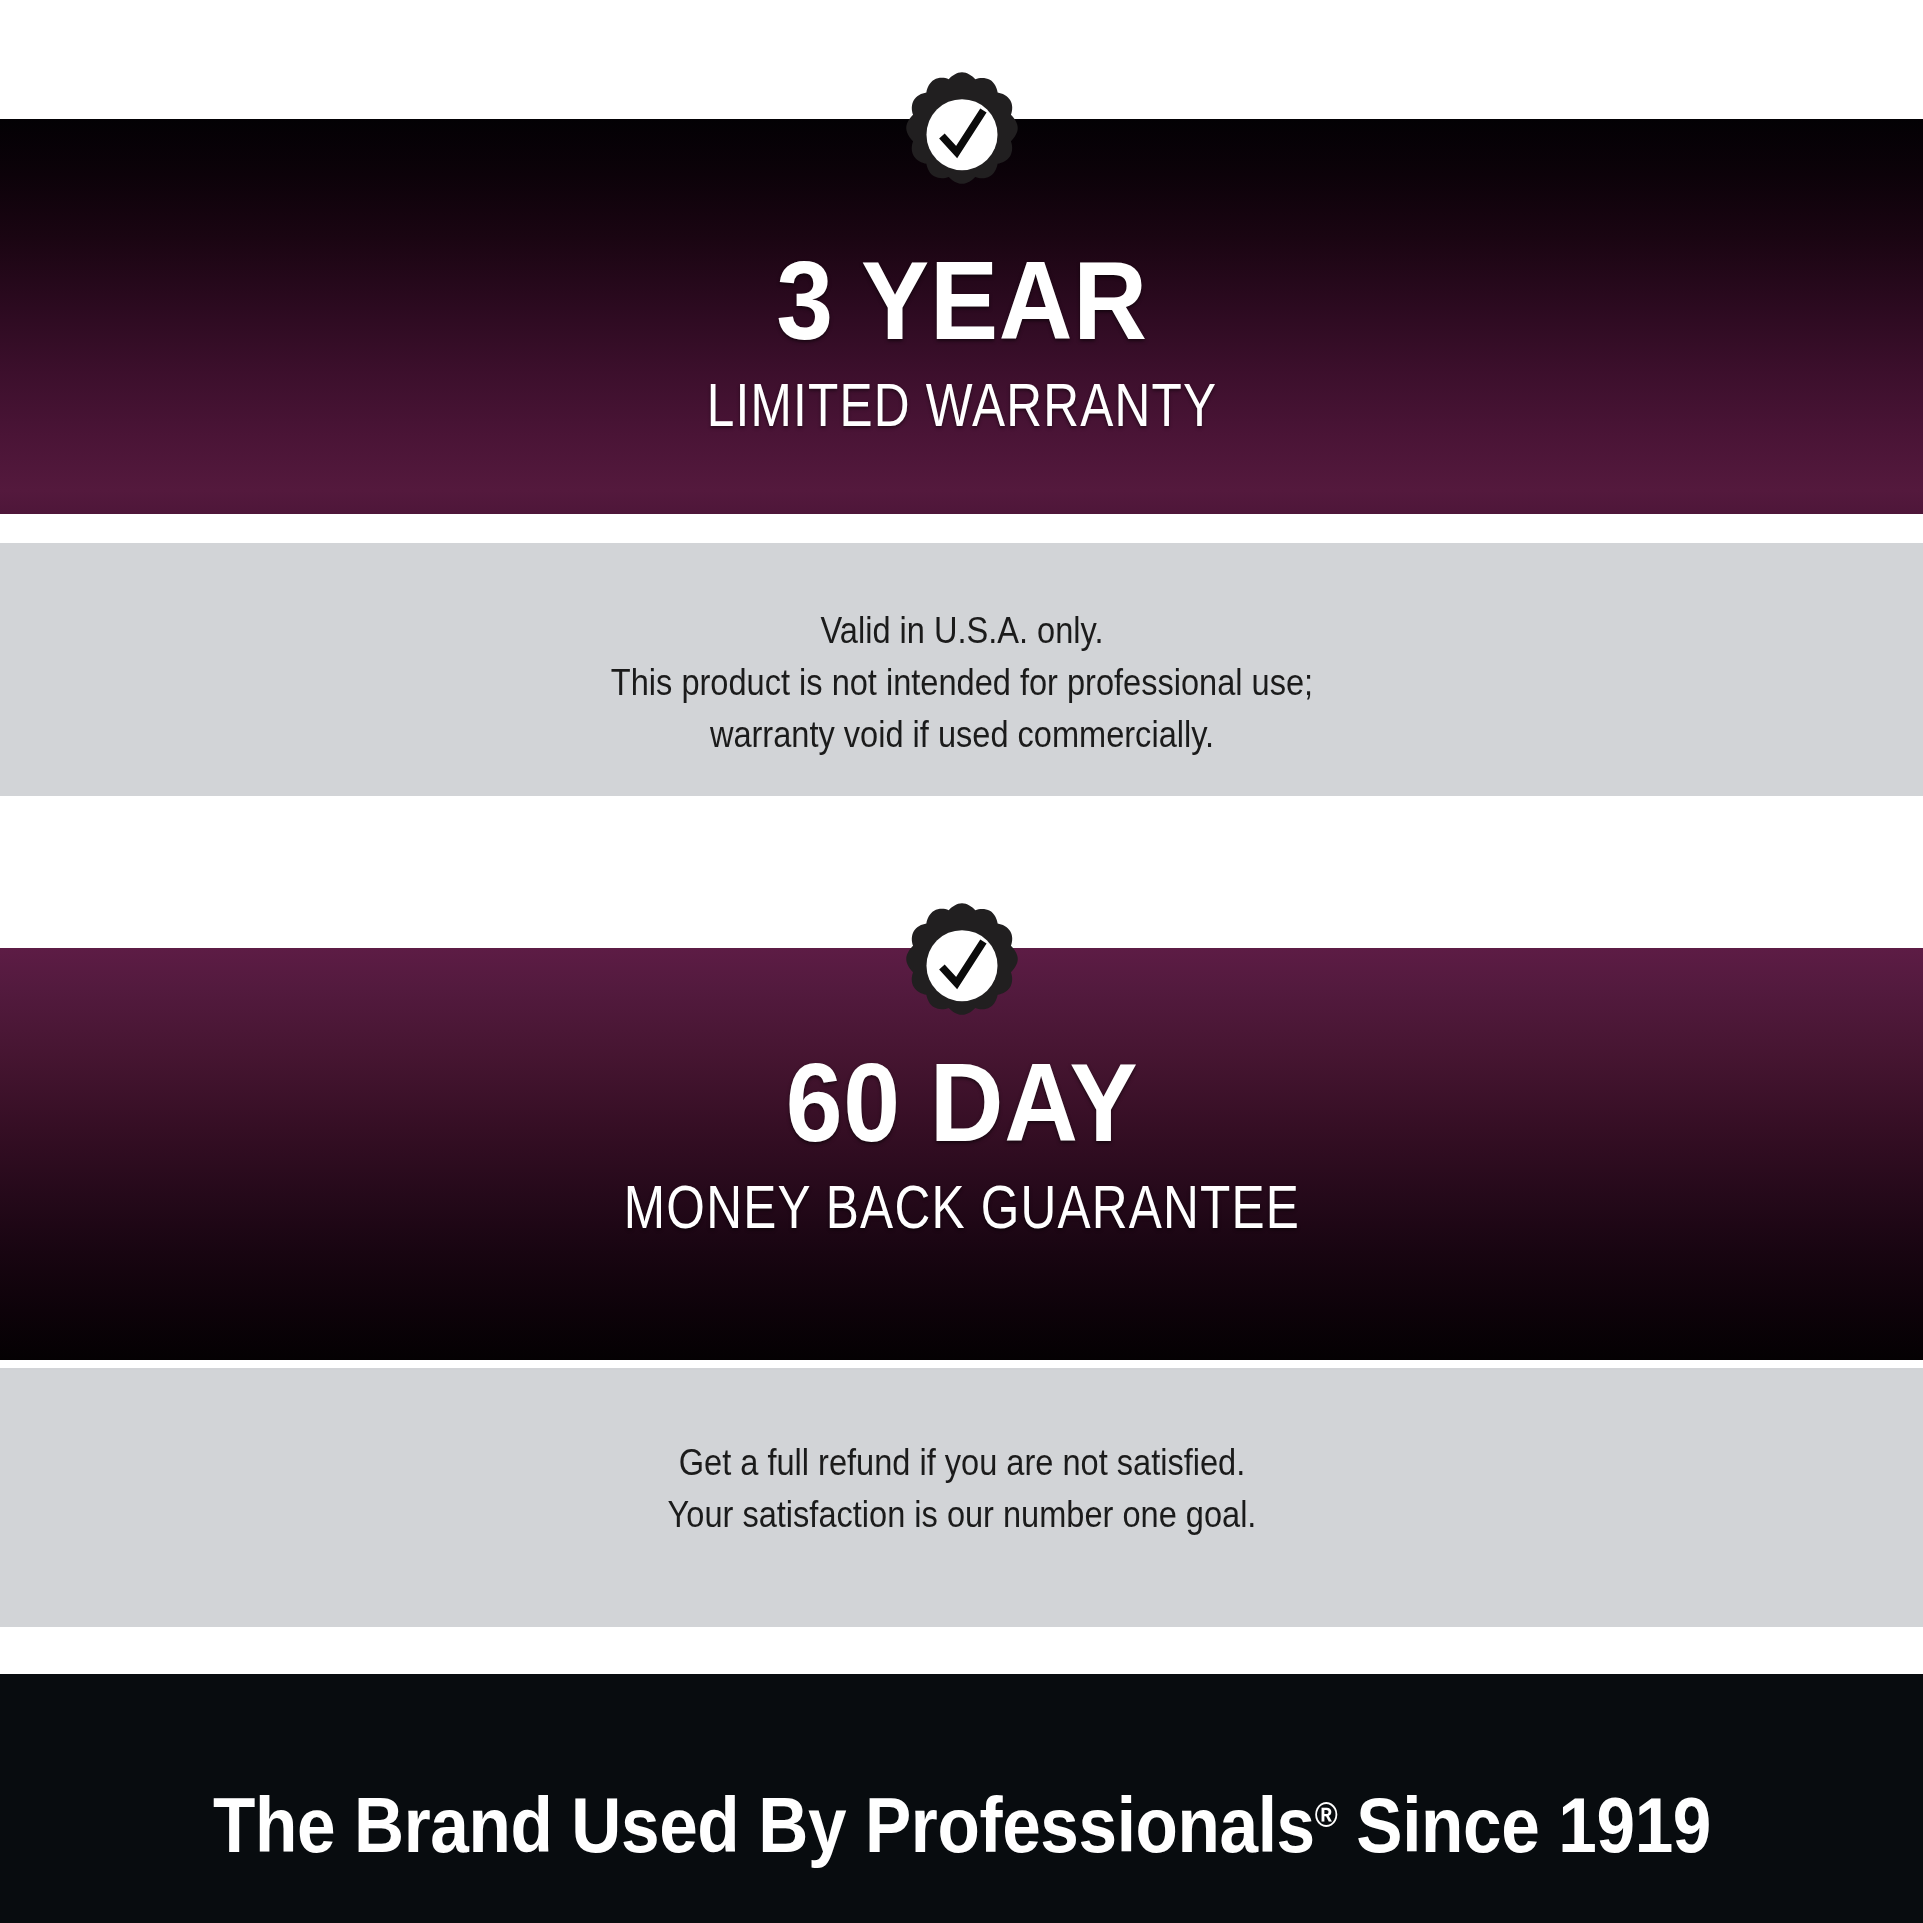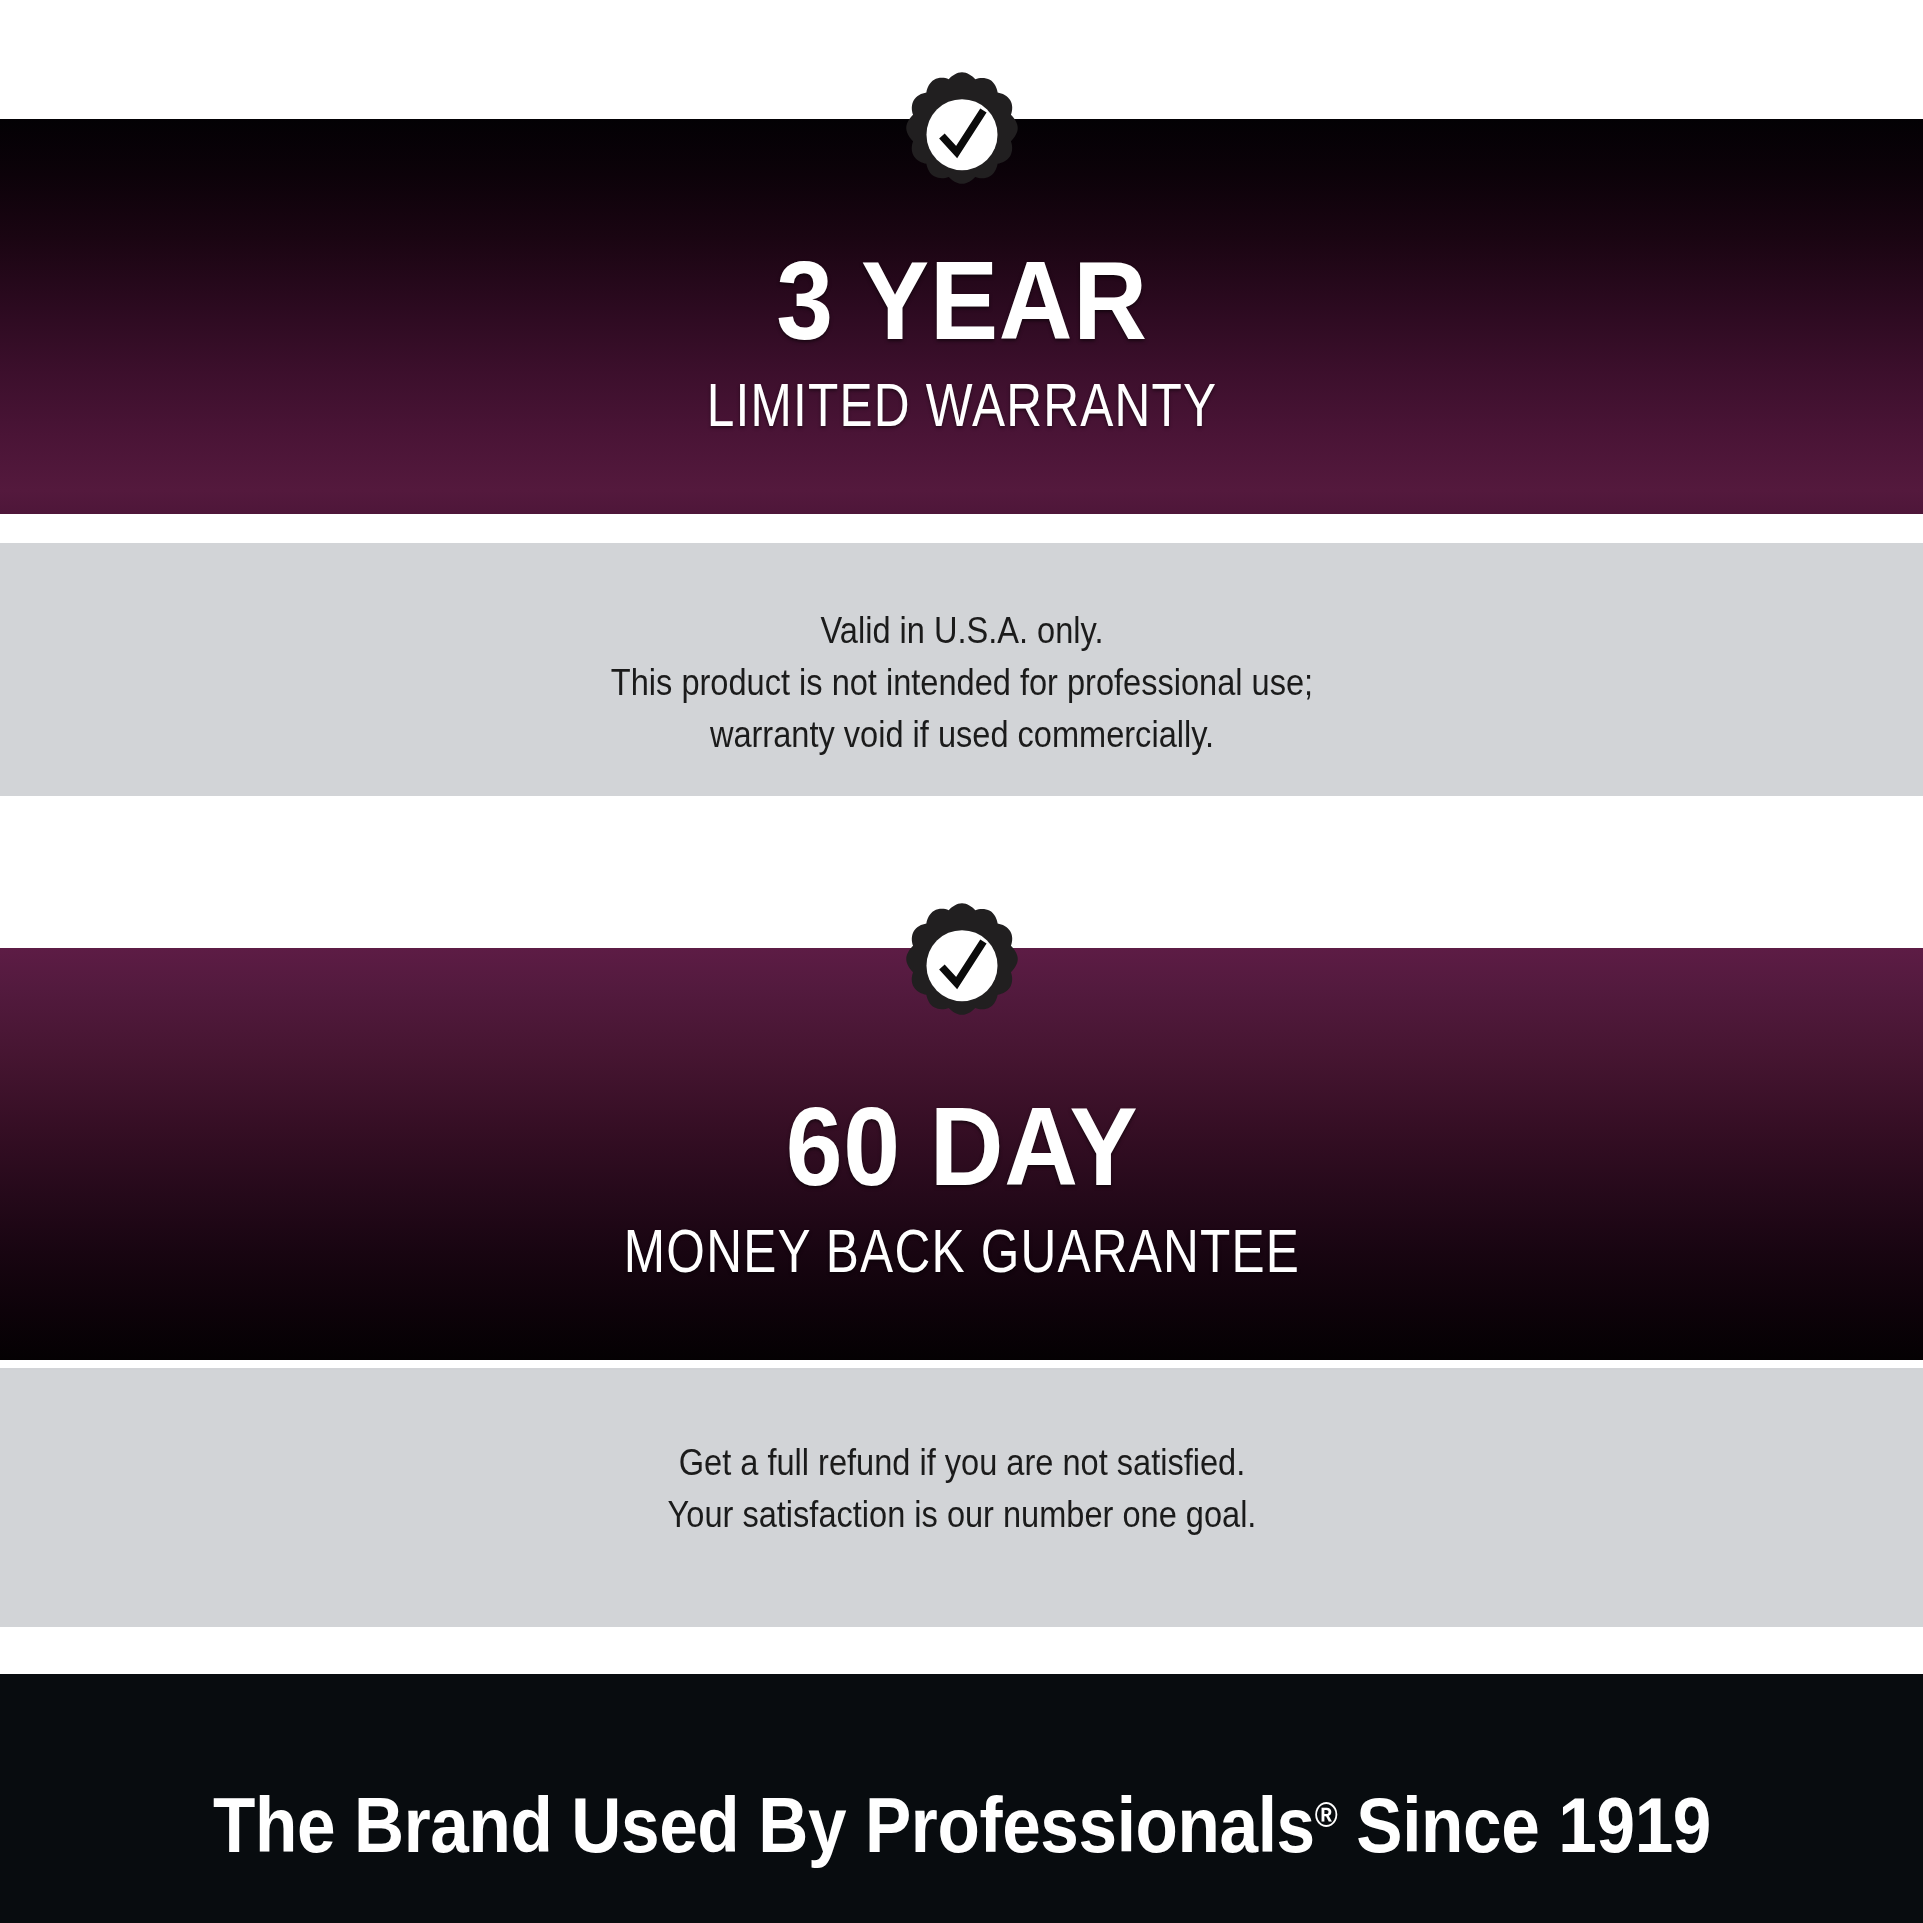--- a/index.html
+++ b/index.html
@@ -109,21 +109,21 @@
     font-weight: 300;
     font-size: 62px;
     line-height: 1.0;
     letter-spacing: 1.5px;
     transform: scaleX(0.80);
     margin-top: 16.5px;
     text-shadow: 0 2.3px 3.8px rgba(0,0,0,0.45);
   }
 
   .hl-warranty  { top: 246px; }
-  .hl-guarantee { top: 1092px; }
+  .hl-guarantee { top: 1048px; }
 
   
   .fineprint {
     position: absolute;
     left: 0;
     width: 1924px;
     text-align: center;
     color: #1b1b1b;
     font-family: "Liberation Sans Narrow", "Liberation Sans", sans-serif;
     font-weight: 400;

